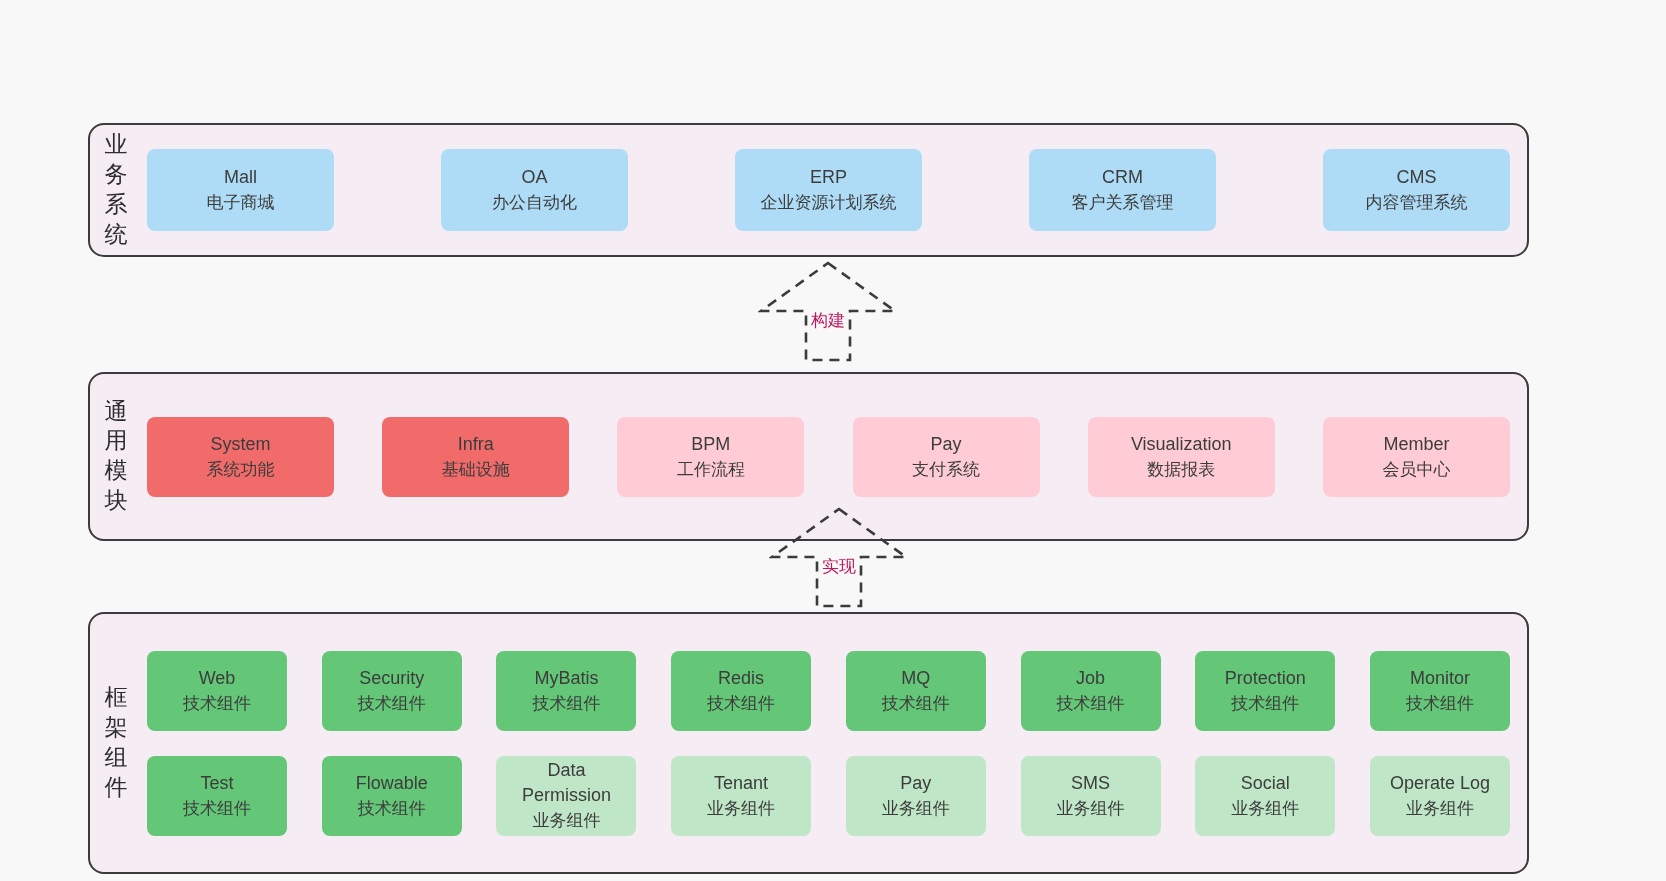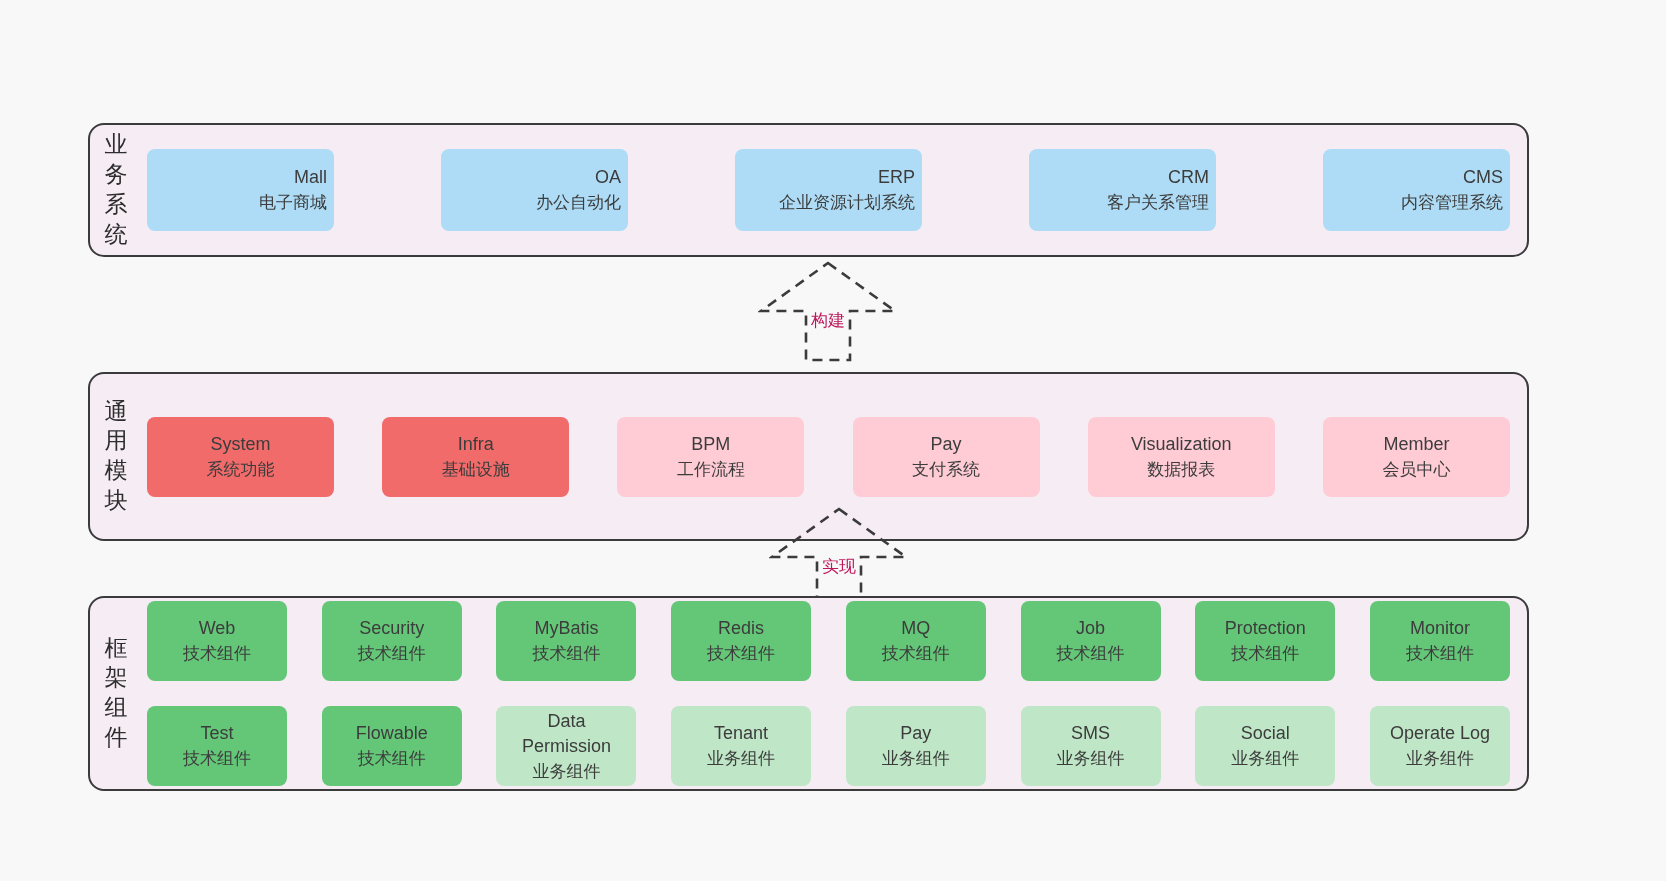--- a/index.html
+++ b/index.html
@@ -12,21 +12,21 @@
   }
   .band{
     position:absolute;left:88px;width:1441px;
     background:var(--band-bg,#f6ecf4);
     border:2px solid var(--band-border,#3b3b3b);
     border-radius:16px;
     box-sizing:border-box;
   }
   #band-0{top:123px;height:134px;}
   #band-1{top:372px;height:169px;}
-  #band-2{top:596px;height:195px;}
+  #band-2{top:612px;height:262px;}
   .band-label{
     position:absolute;left:12px;top:50%;transform:translateY(-50%);
     width:28px;font-size:23px;line-height:1.3;
     word-break:break-all;text-align:center;color:#2d2d2d;
   }
   .band-content{
     position:absolute;left:57px;right:17px;top:0;bottom:0;
     display:flex;flex-direction:column;justify-content:center;gap:25px;
   }
   .band-row{display:flex;justify-content:space-between;}
@@ -34,21 +34,21 @@
     border-radius:8px;
     display:flex;flex-direction:column;align-items:center;justify-content:center;
     text-align:center;color:var(--text,#3c3c3c);
     padding:2px 7px;box-sizing:border-box;
   }
   #band-0 .box{width:187px;height:82px;}
   #band-1 .box{width:187px;height:80px;}
   #band-2 .box{width:140px;height:80px;}
   .box-en{font-size:18px;line-height:25px;}
   .box-zh{font-size:17px;line-height:25px;}
-  .v-blue{background:var(--blue,#aedcf6);align-items:flex-end;}
+  .v-blue{background:var(--blue,#aedcf6);}
   .v-red{background:var(--red,#f16b6b);}
   .v-pink{background:var(--pink,#ffccd5);}
   .v-green-dark{background:var(--green-dark,#64c778);}
   .v-green-light{background:var(--green-light,#bfe6c6);}
   .note{
     position:absolute;left:-50px;width:55px;z-index:-1;
     background:var(--note-yellow,#f9f88e);
     clip-path:polygon(0 0,calc(100% - 18px) 0,100% 18px,100% 100%,0 100%);
     display:flex;align-items:center;justify-content:center;
   }

